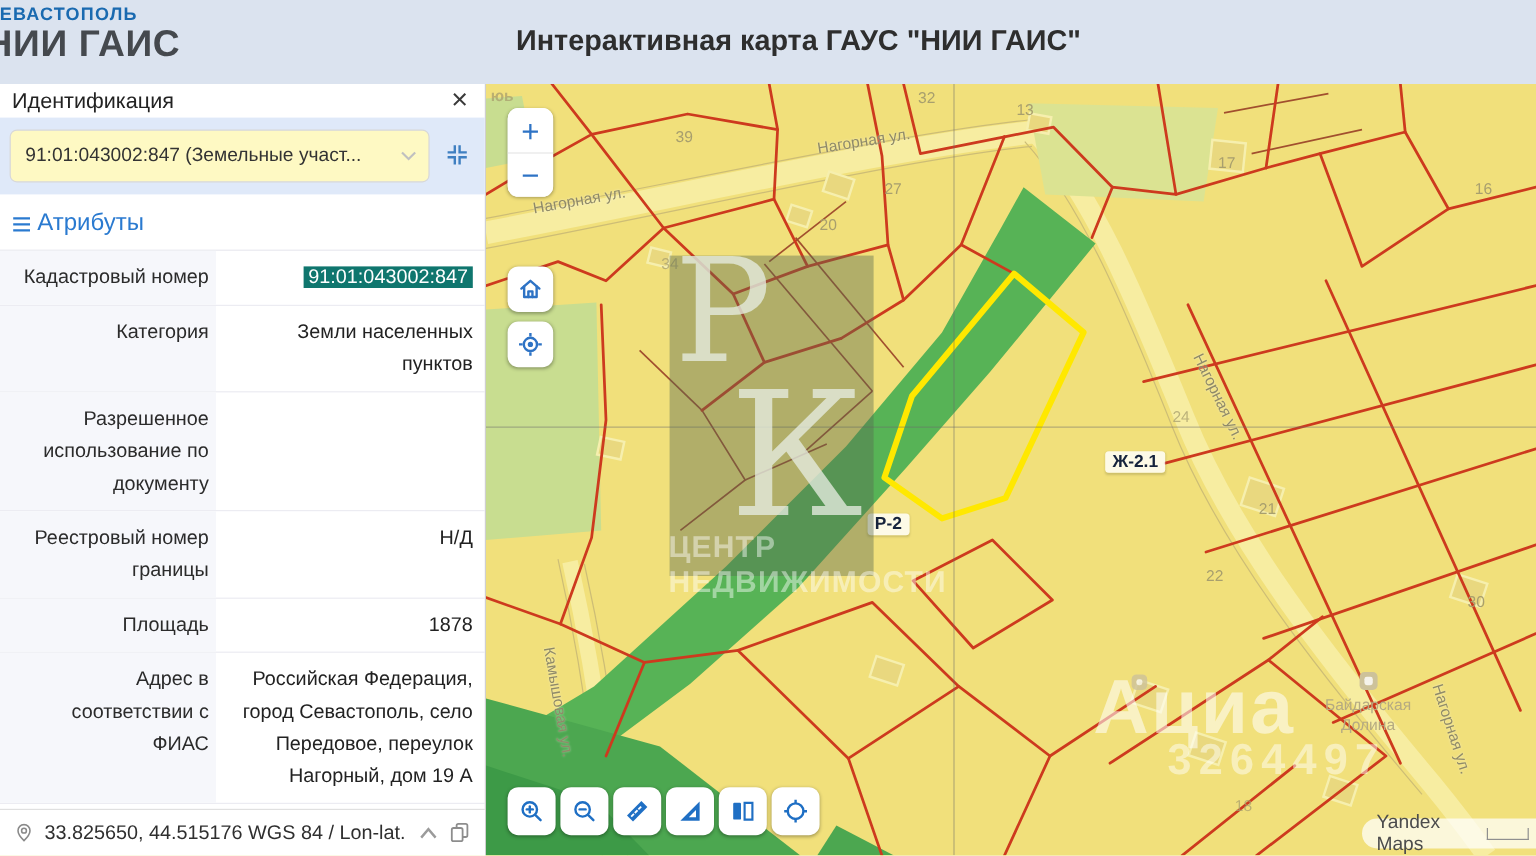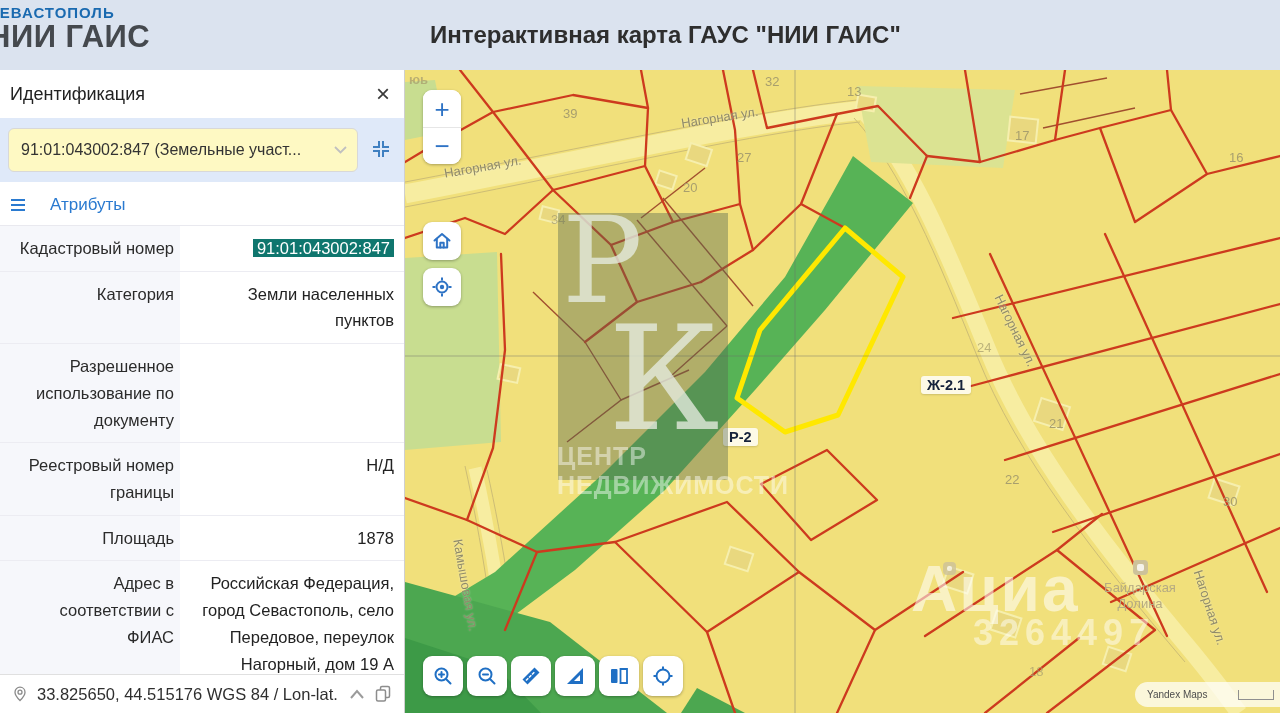--- a/index.html
+++ b/index.html
@@ -8,31 +8,31 @@
   
   .header{position:absolute;left:0;top:0;width:1280px;height:70px;background:#dbe3ef;z-index:5;}
   .logo{position:absolute;left:-12px;top:5px;line-height:1.05;}
   .logo-small{color:#1a6ab0;font-weight:bold;font-size:15px;letter-spacing:1px;}
   .logo-large{color:#45494e;font-weight:bold;font-size:31px;letter-spacing:.5px;}
   .app-title{position:absolute;left:430px;top:0;height:70px;line-height:70px;
              font-size:24px;font-weight:bold;color:#2e2e2e;}
   
   .sidebar{position:absolute;left:0;top:70px;width:404px;bottom:0;background:#fff;
            border-right:1px solid #cfcfcf;z-index:4;}
-  .panel-header{height:48px;display:flex;align-items:center;justify-content:space-between;
+  .panel-header{height:28px;display:flex;align-items:center;justify-content:space-between;
                 padding:0 14px 0 10px;}
   .panel-title{font-size:18px;color:#222;}
   .close-x{font-size:24px;color:#3a3a3a;cursor:pointer;line-height:1;}
   .selector-band{background:#dfe9f9;padding:10px 8px;display:flex;align-items:center;gap:8px;}
   .select{flex:1;height:42px;background:#fef9c3;border:1px solid #d8d8d8;border-radius:6px;
           display:flex;align-items:center;padding:0 10px 0 12px;min-width:0;}
   .select-text{flex:1;font-size:16px;color:#333;white-space:nowrap;overflow:hidden;text-overflow:ellipsis;}
   .collapse-btn{width:30px;height:30px;border:none;background:transparent;padding:0;cursor:pointer;}
-  .attr-link{display:flex;align-items:center;gap:24px;padding:13px 10px 10px 10px;
-             color:#2a7ad0;font-size:17px;cursor:pointer;}
+  .attr-link{display:flex;align-items:center;gap:5px;padding:13px 10px 10px 10px;
+             color:#2a7ad0;font-size:20px;cursor:pointer;}
   .attr-table{border-top:1px solid #e9e9ef;}
   .row{display:flex;border-bottom:1px solid #ececf2;text-align:right;}
   .cell-label{width:162px;background:#f6f7fb;padding:9px 6px 9px 12px;font-size:16.5px;
               color:#2b2b2b;line-height:1.62;}
   .cell-value{flex:1;padding:9px 10px;font-size:16.5px;color:#222;line-height:1.62;}
   .hl{background:#0f766e;color:#fff;padding:0 4px;}
   .statusbar{position:absolute;left:0;right:0;bottom:0;height:38px;border-top:1px solid #e0e0e0;
              display:flex;align-items:center;gap:9px;padding:0 12px;background:#fff;}
   .coords{flex:1;font-size:16.5px;color:#2f2f2f;white-space:nowrap;overflow:hidden;}
   
@@ -55,21 +55,21 @@
   .wm-p{position:absolute;left:4px;top:-22px;font-size:120px;color:rgba(230,236,224,.78);}
   .wm-k{position:absolute;left:50px;top:82px;font-size:144px;color:rgba(230,236,224,.78);}
   .wm-caption{position:absolute;left:152px;top:372px;width:250px;font-weight:bold;font-size:25px;
               color:rgba(255,255,255,.45);letter-spacing:1px;line-height:1.15;}
   .wm-cian{position:absolute;left:506px;top:482px;font-weight:bold;font-size:64px;
            color:rgba(255,255,255,.55);letter-spacing:2px;}
   .wm-cian-num{position:absolute;left:568px;top:542px;font-weight:bold;font-size:36px;
                color:rgba(255,255,255,.48);letter-spacing:6px;}
   .attribution{position:absolute;left:730px;top:612px;width:145px;height:25px;
                background:rgba(255,255,255,.72);border-radius:13px 0 0 13px;
-               display:flex;align-items:center;font-size:10px;color:#4c4c4c;}
+               display:flex;align-items:center;font-size:16px;color:#4c4c4c;}
   .attribution span{padding-left:12px;}
   .scalebar{margin-left:auto;margin-right:6px;width:34px;height:9px;
             border-left:1.5px solid #8f8f8f;border-right:1.5px solid #8f8f8f;
             border-bottom:1.5px solid #8f8f8f;}
   
   .zoom-group{position:absolute;left:18px;top:20px;width:38px;background:#fff;border-radius:9px;
               box-shadow:0 1px 3px rgba(0,0,0,.3);overflow:hidden;z-index:6;}
   .zoom-group button{display:block;width:38px;height:37px;border:none;background:#fff;
                      font-size:26px;color:#2e73c5;cursor:pointer;padding:0;line-height:1;}
   .zoom-group button + button{border-top:1px solid #e6e6e6;}

